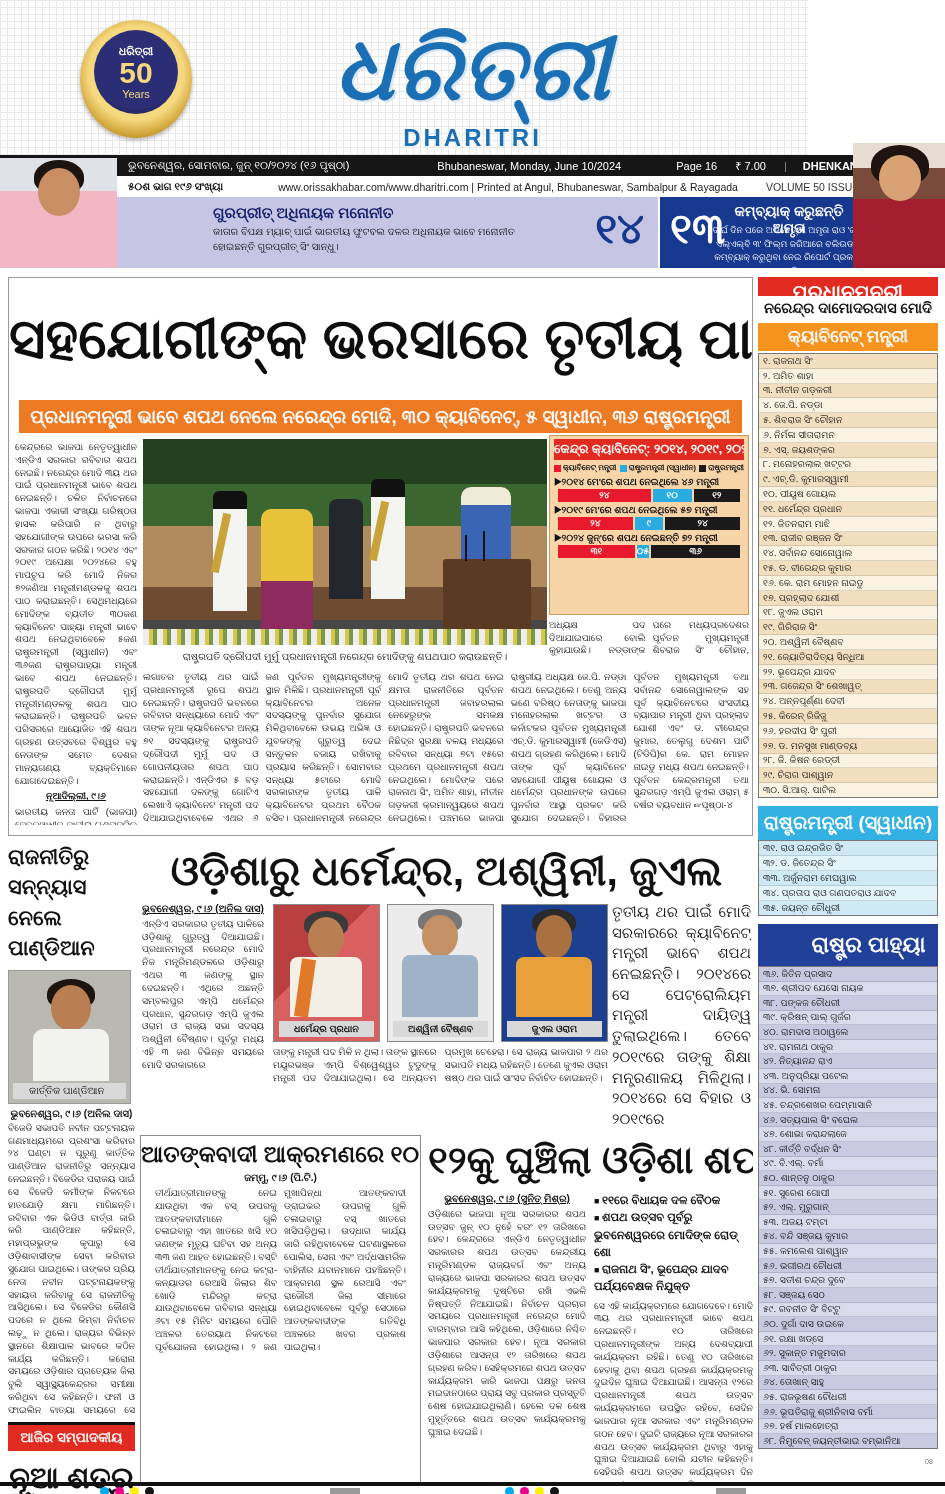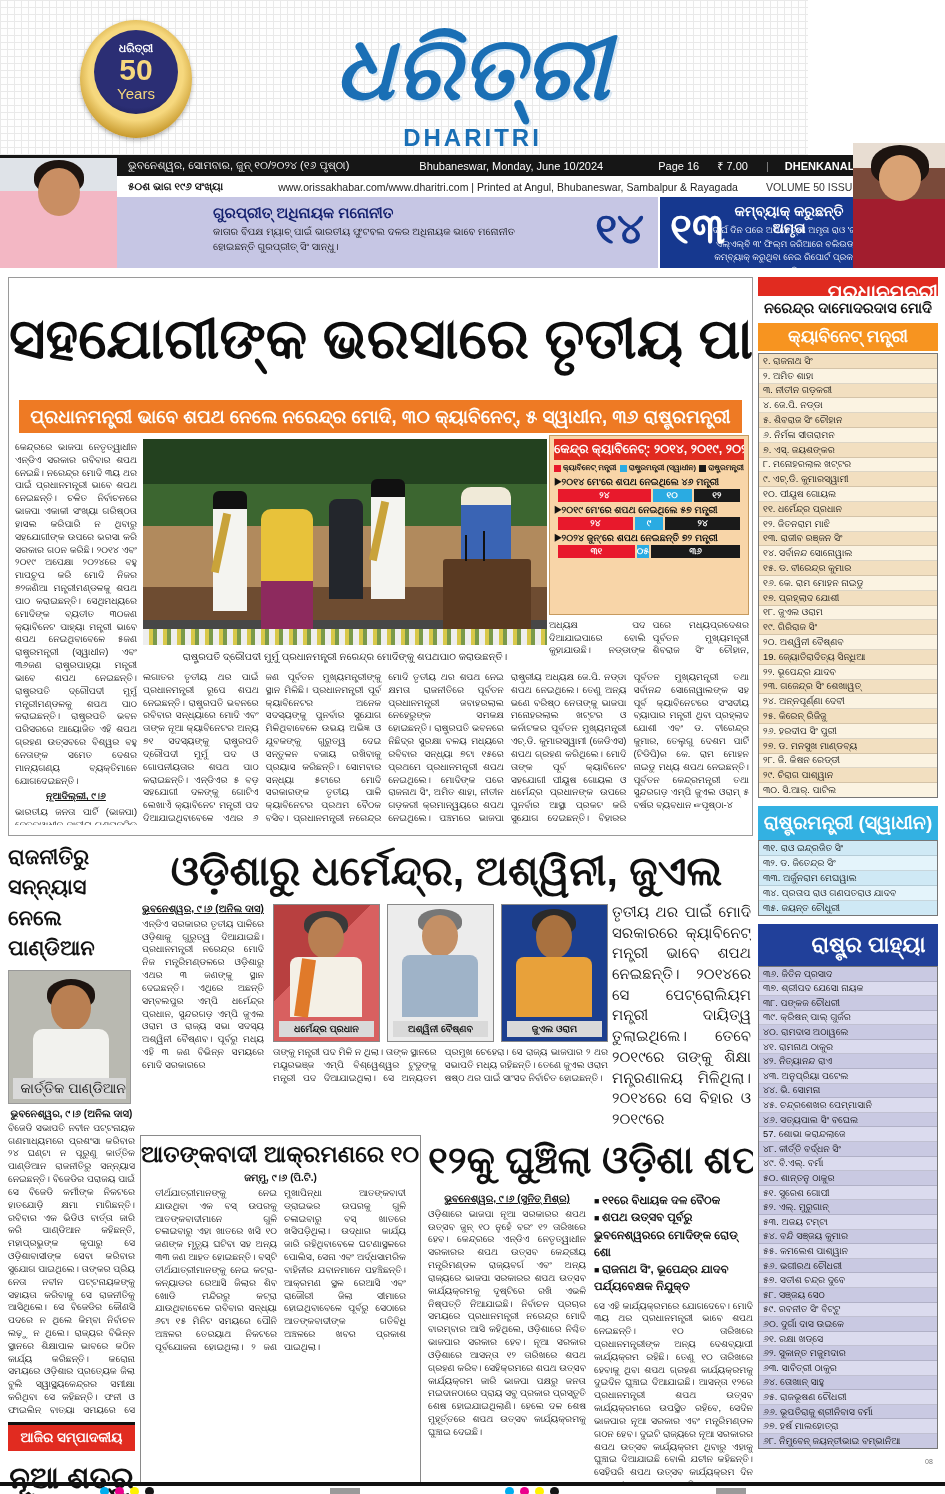--- a/index.html
+++ b/index.html
@@ -12,30 +12,30 @@
       repeating-linear-gradient(0deg,#e9e9e9 0 1px,transparent 1px 7px),
       repeating-linear-gradient(90deg,#e9e9e9 0 1px,transparent 1px 7px),#fefefe;}
   .badge{left:80px;top:20px;width:112px;height:118px;border-radius:50%;
     background:radial-gradient(circle at 50% 45%,#f6d87e 0 55%,#c89a2e 75%,#8f6a14 100%);
     box-shadow:0 2px 4px rgba(0,0,0,.3);}
   .badge-inner{position:absolute;left:14px;top:10px;width:84px;height:84px;border-radius:50%;
     background:radial-gradient(circle at 50% 35%,#2b2e74 0 70%,#141747 100%);
     display:flex;flex-direction:column;align-items:center;justify-content:center;color:#f2c94c;}
   .badge-top{font-size:11px;font-weight:bold;color:#fff;}
   .badge-50{font-size:30px;font-weight:bold;line-height:1;color:#f6d87e;}
-  .badge-years{font-size:15px;color:#f6d87e;}
+  .badge-years{font-size:11px;color:#f6d87e;}
   .logo-wrap{left:0;top:4px;width:945px;text-align:center;}
   .logo-odia{font-size:88px;line-height:130px;font-weight:bold;font-style:italic;color:#1a6fb5;
     text-shadow:2px 2px 0 #d8e6f2;}
   .logo-latin{font-size:24px;font-weight:bold;letter-spacing:3px;color:#1a6fb5;margin-top:-10px;}
   .blackbar{left:0;top:155px;width:945px;height:21px;background:#161616;color:#fff;
     display:flex;align-items:center;font-size:11px;padding:0;box-sizing:border-box;}
   .blackbar span{white-space:nowrap;}
   .bb-odia{margin-left:128px;}
-  .bb-en{margin-left:70px;}
+  .bb-en{margin-left:88px;}
   .bb-page{margin-left:55px;}
   .bb-price{margin-left:18px;}
   .bb-sep{margin-left:18px;color:#888;}
   .bb-ed{margin-left:16px;font-weight:bold;}
   .inforow{left:0;top:176px;width:945px;height:21px;display:flex;align-items:center;
     font-size:10.5px;box-sizing:border-box;background:#fff;}
   .ir-vol{margin-left:128px;font-weight:bold;}
   .ir-web{margin-left:55px;color:#222;}
   .ir-ven{margin-left:28px;color:#333;}
   .ir-price{margin-left:14px;color:#e12b20;font-weight:bold;}
@@ -76,43 +76,43 @@
   .ib-row-label{font-size:9.5px;font-weight:bold;padding:2px 4px 1px 4px;white-space:nowrap;overflow:hidden;}
   .ib-bar{display:flex;height:13px;margin:0 8px;gap:2px;align-items:flex-end;}
   .ib-bar div{color:#fff;font-size:9px;font-weight:bold;text-align:center;line-height:13px;}
   .seg-red{background:#e8192c;} .seg-blue{background:#2aabe2;} .seg-black{background:#1a1a1a;}
   .under-box{position:absolute;left:540px;top:186px;width:200px;height:46px;overflow:hidden;
     font-size:9.3px;line-height:1.35;text-align:justify;column-count:2;column-gap:7px;}
   .lead-bottom{position:absolute;left:134px;top:238px;width:606px;height:156px;overflow:hidden;
     font-size:9.3px;line-height:1.38;text-align:justify;column-count:5;column-gap:7px;}
   
   .sidebar{left:758px;top:277px;width:180px;}
-  .sb-red{background:#e12b20;color:#fff;font-weight:bold;font-size:20px;text-align:right;
+  .sb-red{background:#e12b20;color:#fff;font-weight:bold;font-size:20px;text-align:center;
     height:19px;line-height:31px;white-space:nowrap;overflow:hidden;}
   .sb-name{font-weight:bold;font-size:14.5px;text-align:center;height:25px;line-height:25px;white-space:nowrap;overflow:hidden;}
   .sb-orange{background:#f79420;color:#fff;font-weight:bold;font-size:17px;text-align:center;
     height:28px;line-height:28px;margin:2px 0;white-space:nowrap;overflow:hidden;}
   .mlist{border:1px solid #777;}
   .mlist>div{height:13.8px;font-size:9.4px;display:flex;align-items:center;padding-left:4px;
     white-space:nowrap;overflow:hidden;border-bottom:1px solid rgba(0,0,0,.12);}
   .mlist>div:last-child{border-bottom:none;}
   .list-cab>div:nth-child(odd){background:#f2dfc0;} .list-cab>div:nth-child(even){background:#fbf3e2;}
   .sb-ltblue{background:#33b1e2;color:#fff;font-weight:bold;font-size:19px;text-align:center;
     height:34px;line-height:34px;margin-top:8px;white-space:nowrap;overflow:hidden;}
   .list-ind>div{height:14px;} .list-ind>div:nth-child(odd){background:#cfe9f5;} .list-ind>div:nth-child(even){background:#e4f4fb;}
   .sb-navy{background:#21409a;color:#fff;font-weight:bold;font-size:22px;text-align:center;
     height:42px;line-height:42px;margin-top:8px;white-space:nowrap;overflow:hidden;padding-left:41px;}
   .list-st>div{height:13.6px;} .list-st>div:nth-child(odd){background:#c9c9e2;} .list-st>div:nth-child(even){background:#dbdbee;}
   
   .pandian{left:8px;top:842px;width:127px;}
   .pd-head{font-size:21px;font-weight:bold;line-height:1.45;}
   .pd-photo{position:relative;width:123px;height:134px;margin-top:6px;border:1px solid #999;
     background:linear-gradient(180deg,#b9b9b1 0 100%);overflow:hidden;box-sizing:border-box;}
-  .pd-cap{position:absolute;left:4px;bottom:4px;right:4px;background:#d9d9d9;font-size:14px;
-    text-align:right;padding:2px 0;}
+  .pd-cap{position:absolute;left:4px;bottom:4px;right:4px;background:#d9d9d9;font-size:10px;
+    text-align:left;padding:2px 16px;}
   .pd-dl{font-weight:bold;font-size:10px;text-align:center;margin:4px 0 2px 0;white-space:nowrap;}
   .pd-body{font-size:9.3px;line-height:1.38;text-align:justify;height:292px;overflow:hidden;}
   .ed-box{margin-top:8px;background:#e12b20;color:#fff;font-weight:bold;font-size:13.5px;
     text-align:center;height:26px;line-height:26px;border-top:3px solid #111;}
   .ed-title{font-size:30px;font-weight:bold;text-align:center;margin-top:10px;}
   
   .odisha{left:140px;top:842px;width:613px;}
   .od-head{font-size:41px;font-weight:bold;text-align:center;white-space:nowrap;overflow:hidden;height:58px;line-height:58px;}
   .od-row{position:relative;height:228px;}
   .od-left{position:absolute;left:2px;top:2px;width:122px;height:224px;overflow:hidden;
@@ -302,21 +302,21 @@
         <div>୧୧. ଧର୍ମେନ୍ଦ୍ର ପ୍ରଧାନ</div>
         <div>୧୨. ଜିତନରାମ ମାଝି</div>
         <div>୧୩. ରାଜୀବ ରଞ୍ଜନ ସିଂ</div>
         <div>୧୪. ସର୍ବାନନ୍ଦ ସୋନୋୱାଲ</div>
         <div>୧୫. ଡ. ବୀରେନ୍ଦ୍ର କୁମାର</div>
         <div>୧୬. କେ. ରାମ ମୋହନ ନାଇଡୁ</div>
         <div>୧୭. ପ୍ରହ୍ଲାଦ ଯୋଶୀ</div>
         <div>୧୮. ଜୁଏଲ ଓରାମ</div>
         <div>୧୯. ଗିରିରାଜ ସିଂ</div>
         <div>୨୦. ଅଶ୍ୱିନୀ ବୈଷ୍ଣବ</div>
-        <div>19. ଜ୍ୟୋତିରାଦିତ୍ୟ ସିନ୍ଧିଆ</div>
+        <div>୨୧. ଜ୍ୟୋତିରାଦିତ୍ୟ ସିନ୍ଧିଆ</div>
         <div>୨୨. ଭୂପେନ୍ଦ୍ର ଯାଦବ</div>
         <div>୨୩. ଗଜେନ୍ଦ୍ର ସିଂ ଶେଖାୱତ୍</div>
         <div>୨୪. ଅନ୍ନପୂର୍ଣ୍ଣା ଦେବୀ</div>
         <div>୨୫. କିରେନ୍ ରିଜିଜୁ</div>
         <div>୨୬. ହରଦୀପ ସିଂ ପୁରୀ</div>
         <div>୨୭. ଡ. ମନସୁଖ ମାଣ୍ଡବ୍ୟ</div>
         <div>୨୮. ଜି. କିଷନ ରେଡ୍ଡୀ</div>
         <div>୨୯. ଚିରାଗ ପାଶ୍ୱାନ</div>
         <div>୩୦. ସି.ଆର୍. ପାଟିଲ</div>
       </div>
@@ -334,21 +334,21 @@
         <div>୩୭. ଶ୍ରୀପଦ ଯେସୋ ନାୟକ</div>
         <div>୩୮. ପଙ୍କଜ ଚୌଧରୀ</div>
         <div>୩୯. କ୍ରିଷନ୍ ପାଲ୍ ଗୁର୍ଜର</div>
         <div>୪୦. ରାମଦାସ ଅଠାୱଲେ</div>
         <div>୪୧. ରାମନାଥ ଠାକୁର</div>
         <div>୪୨. ନିତ୍ୟାନନ୍ଦ ରାଏ</div>
         <div>୪୩. ଅନୁପ୍ରିୟା ପଟେଲ</div>
         <div>୪୪. ଭି. ସୋମନା</div>
         <div>୪୫. ଚନ୍ଦ୍ରଶେଖର ପେମ୍ମାସାନି</div>
         <div>୪୬. ସତ୍ୟପାଲ ସିଂ ବଘେଲ</div>
-        <div>57. ଶୋଭା କରାନ୍ଦଲାଜେ</div>
+        <div>୪୭. ଶୋଭା କରାନ୍ଦଲାଜେ</div>
         <div>୪୮. କୀର୍ତ୍ତି ବର୍ଦ୍ଧନ ସିଂ</div>
         <div>୪୯. ବି.ଏଲ୍. ବର୍ମା</div>
         <div>୫୦. ଶାନ୍ତନୁ ଠାକୁର</div>
         <div>୫୧. ସୁରେଶ ଗୋପୀ</div>
         <div>୫୨. ଏଲ୍. ମୁରୁଗାନ୍</div>
         <div>୫୩. ଅଜୟ ଟମ୍ଟା</div>
         <div>୫୪. ବନ୍ଦି ସଞ୍ଜୟ କୁମାର</div>
         <div>୫୫. କମଲେଶ ପାଶ୍ୱାନ</div>
         <div>୫୬. ଭଗୀରଥ ଚୌଧରୀ</div>
         <div>୫୭. ସତୀଶ ଚନ୍ଦ୍ର ଦୁବେ</div>

